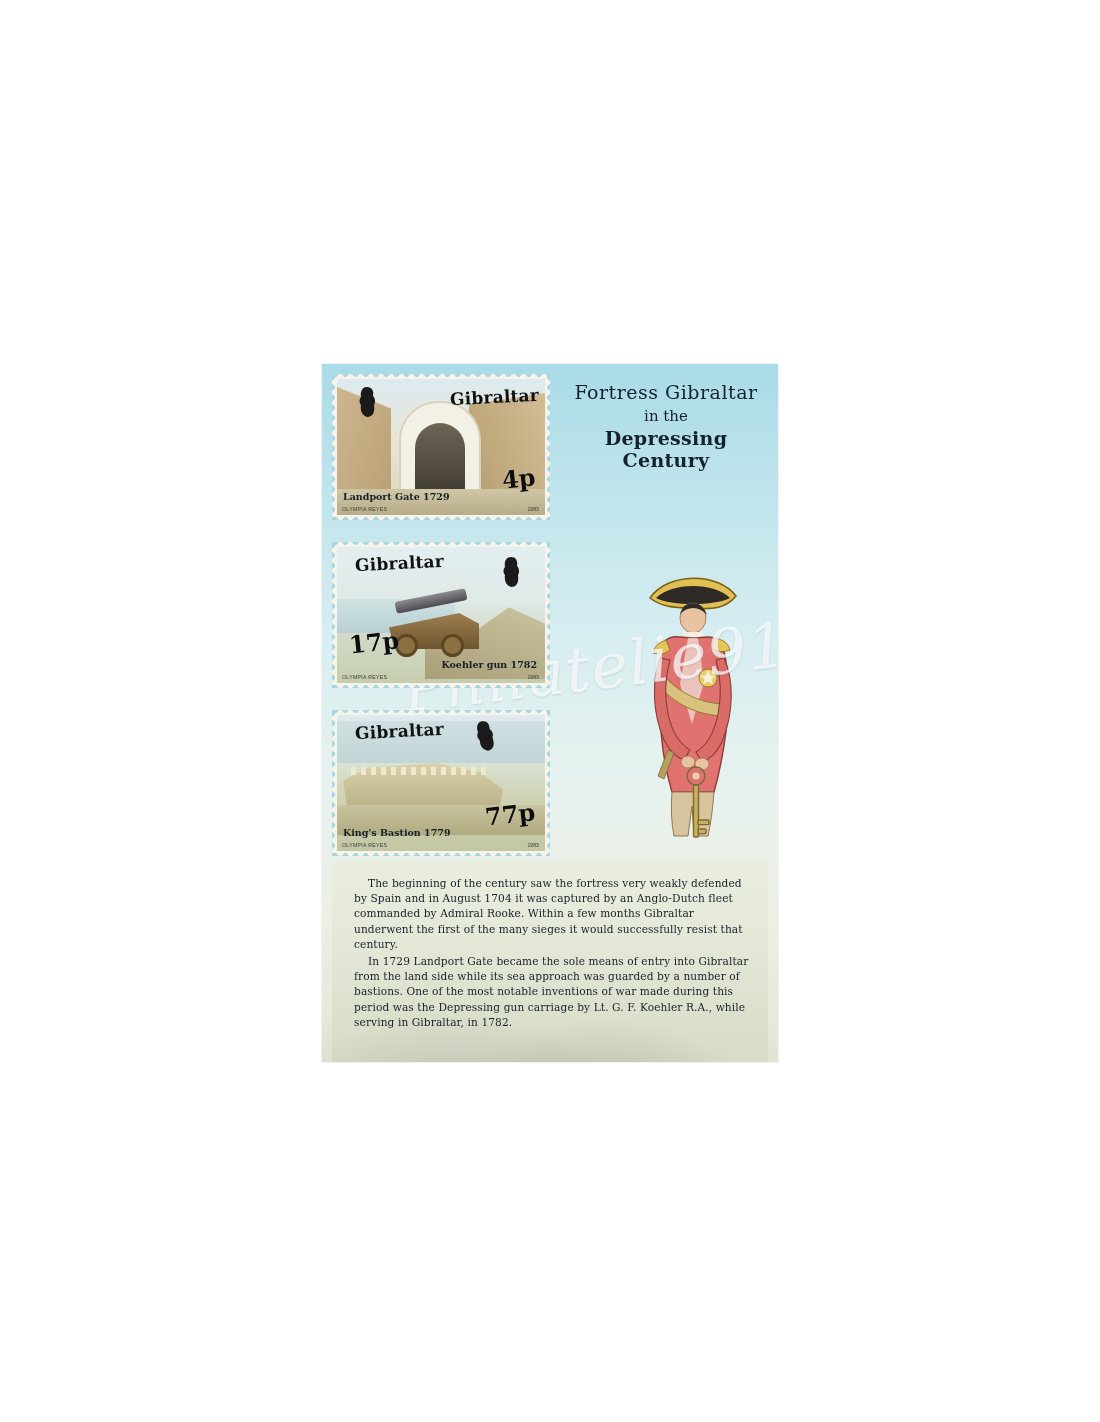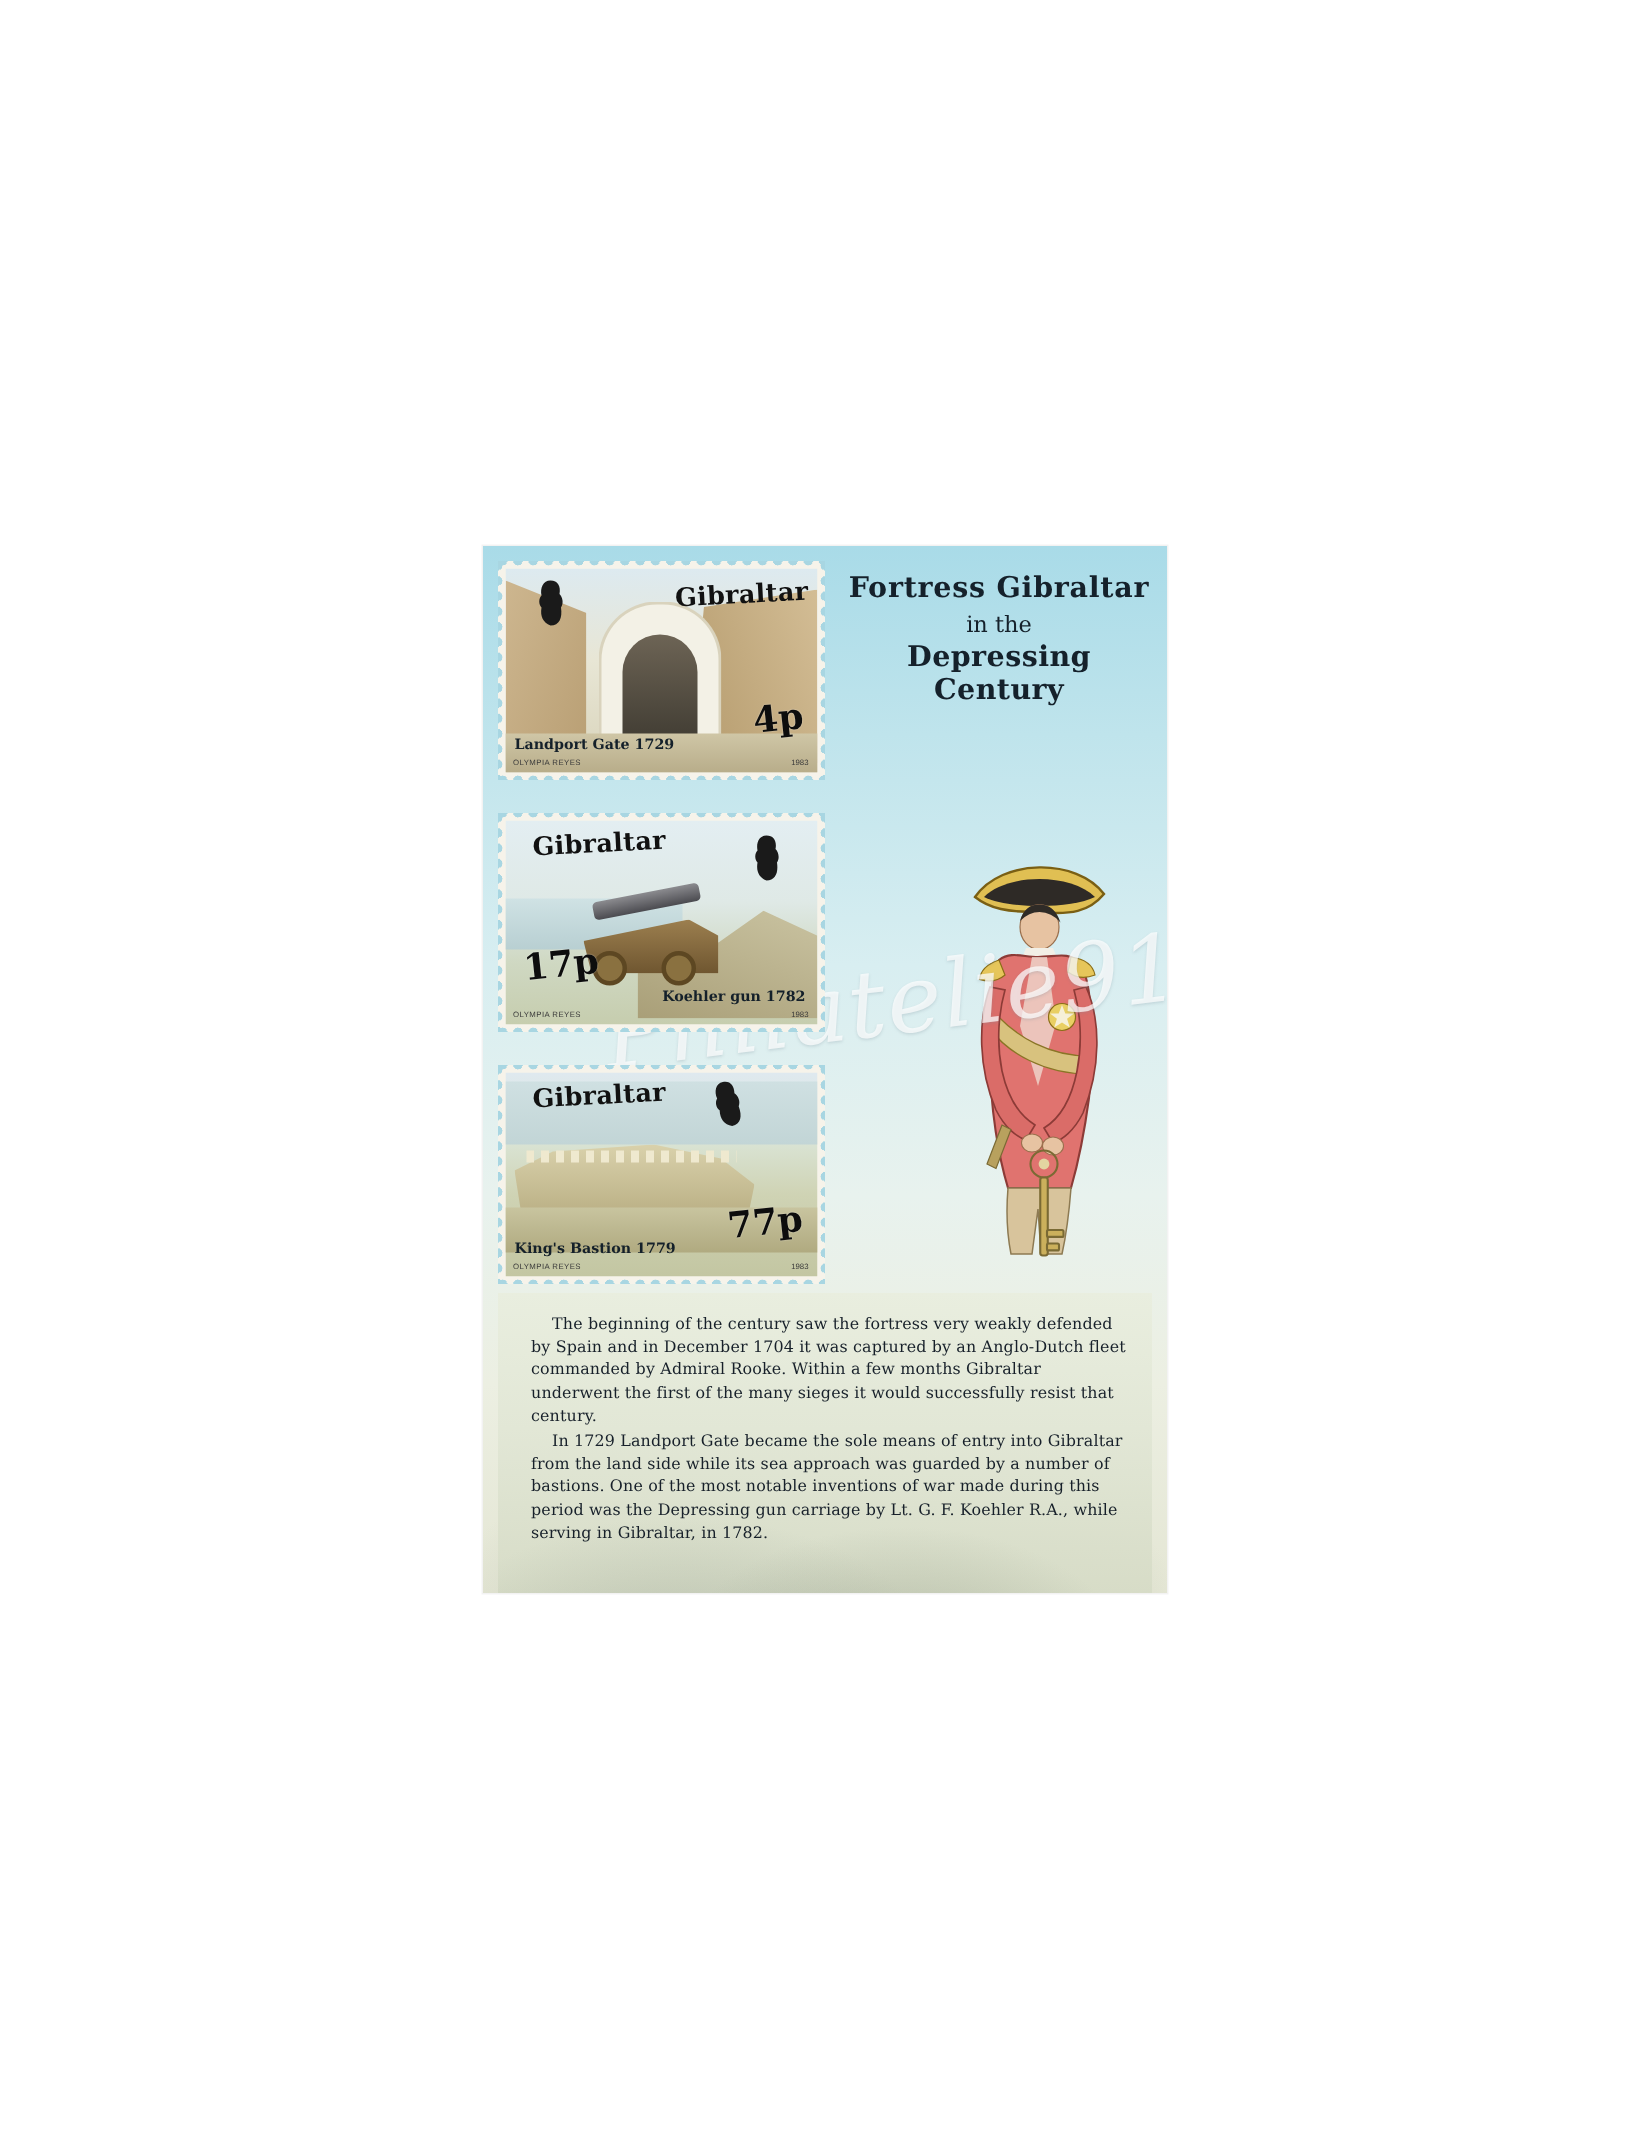--- a/index.html
+++ b/index.html
@@ -44,21 +44,21 @@
     left: 238px;
     top: 18px;
     width: 212px;
     text-align: center;
     color: #15212b;
     font-family: "DejaVu Serif", serif;
     line-height: 1.15;
   }
   .title-line1 {
     font-size: 19px;
-    font-weight: bold;
+    font-weight: normal;
     letter-spacing: 0.5px;
   }
   .title-line2 {
     font-size: 15px;
     margin-top: 4px;
   }
   .title-line3 {
     font-size: 19px;
     font-weight: bold;
     margin-top: 3px;
@@ -408,17 +408,17 @@
       <div class="stamp-country" style="left:18px; top:6px;">Gibraltar</div>
       <div class="stamp-value" style="right:10px; bottom:22px;">77p</div>
       <div class="stamp-caption" style="left:6px;">King's Bastion 1779</div>
       <div class="stamp-designer">OLYMPIA REYES</div>
       <div class="stamp-year">1983</div>
     </div>
     <div class="perf"></div>
   </div>
 
   <div id="text-panel">
-    <p>The beginning of the century saw the fortress very weakly defended by Spain and in December 1704 it was captured by an Anglo-Dutch fleet commanded by Admiral Rooke. Within a few months Gibraltar underwent the first of the many sieges it would successfully resist that century.</p>
+    <p>The beginning of the century saw the fortress very weakly defended by Spain and in August 1704 it was captured by an Anglo-Dutch fleet commanded by Admiral Rooke. Within a few months Gibraltar underwent the first of the many sieges it would successfully resist that century.</p>
     <p>In 1729 Landport Gate became the sole means of entry into Gibraltar from the land side while its sea approach was guarded by a number of bastions. One of the most notable inventions of war made during this period was the Depressing gun carriage by Lt. G. F. Koehler R.A., while serving in Gibraltar, in 1782.</p>
   </div>
 
 </div>
 
 </body></html>

